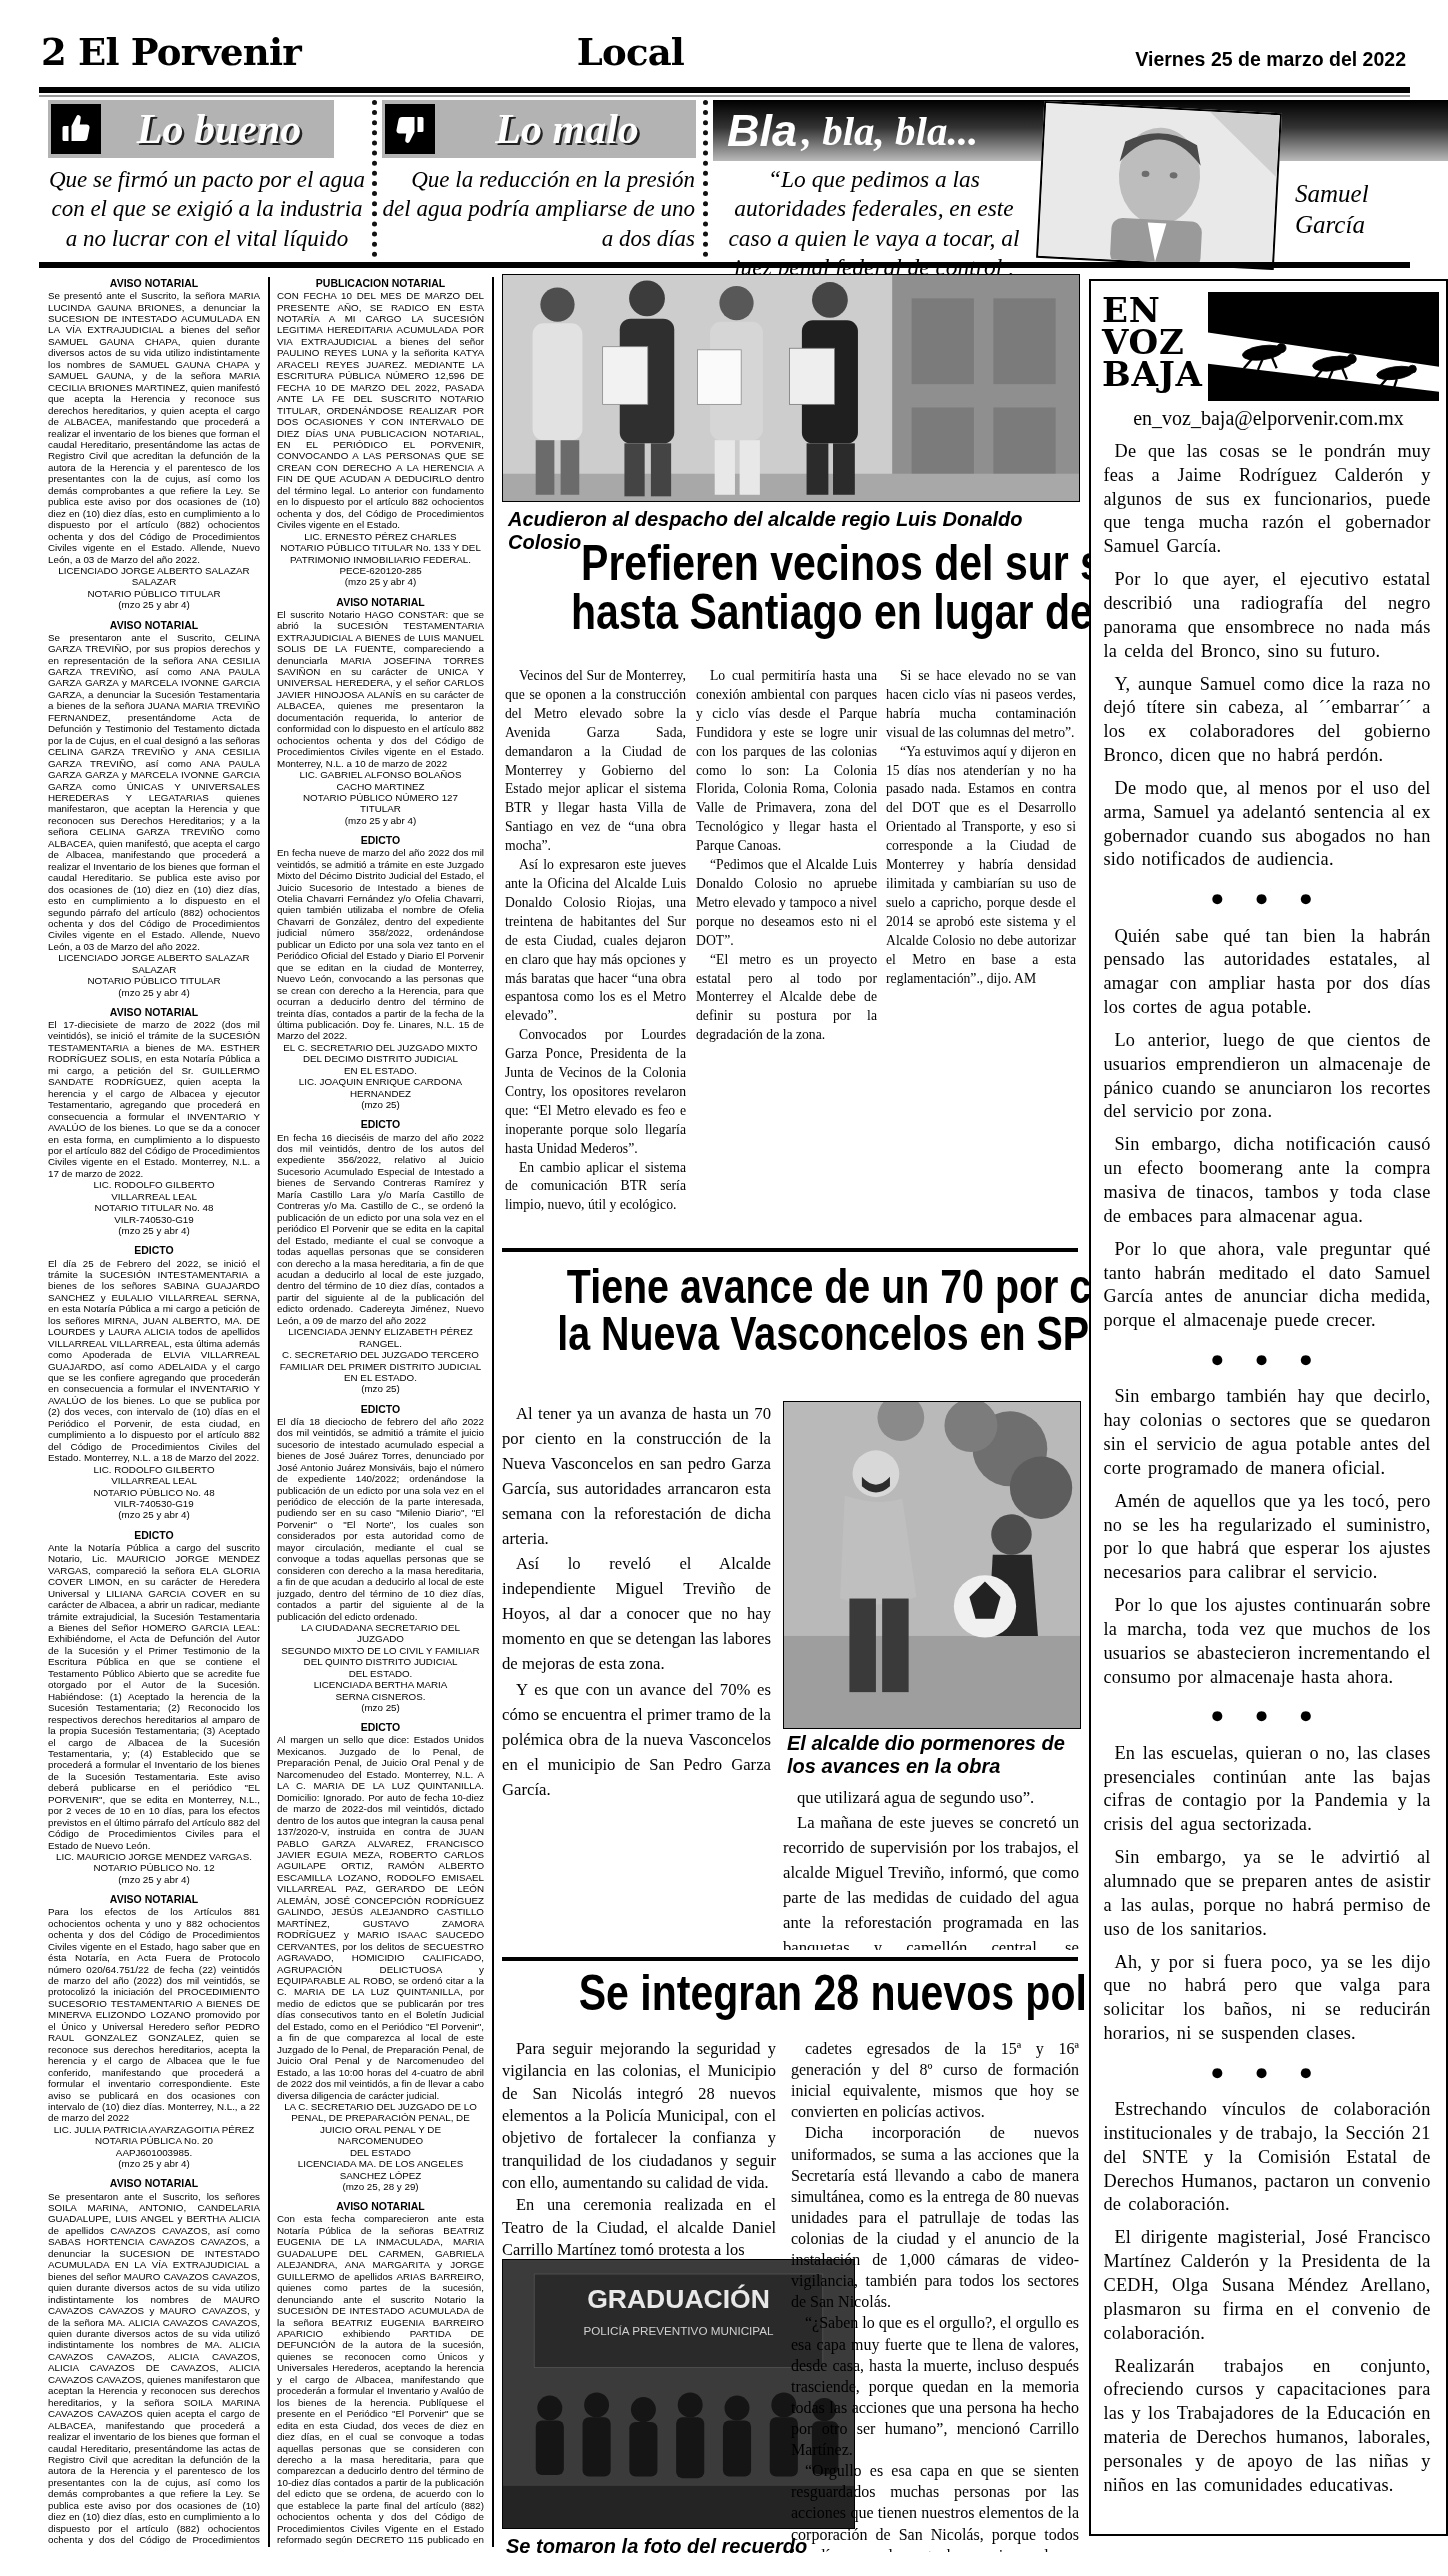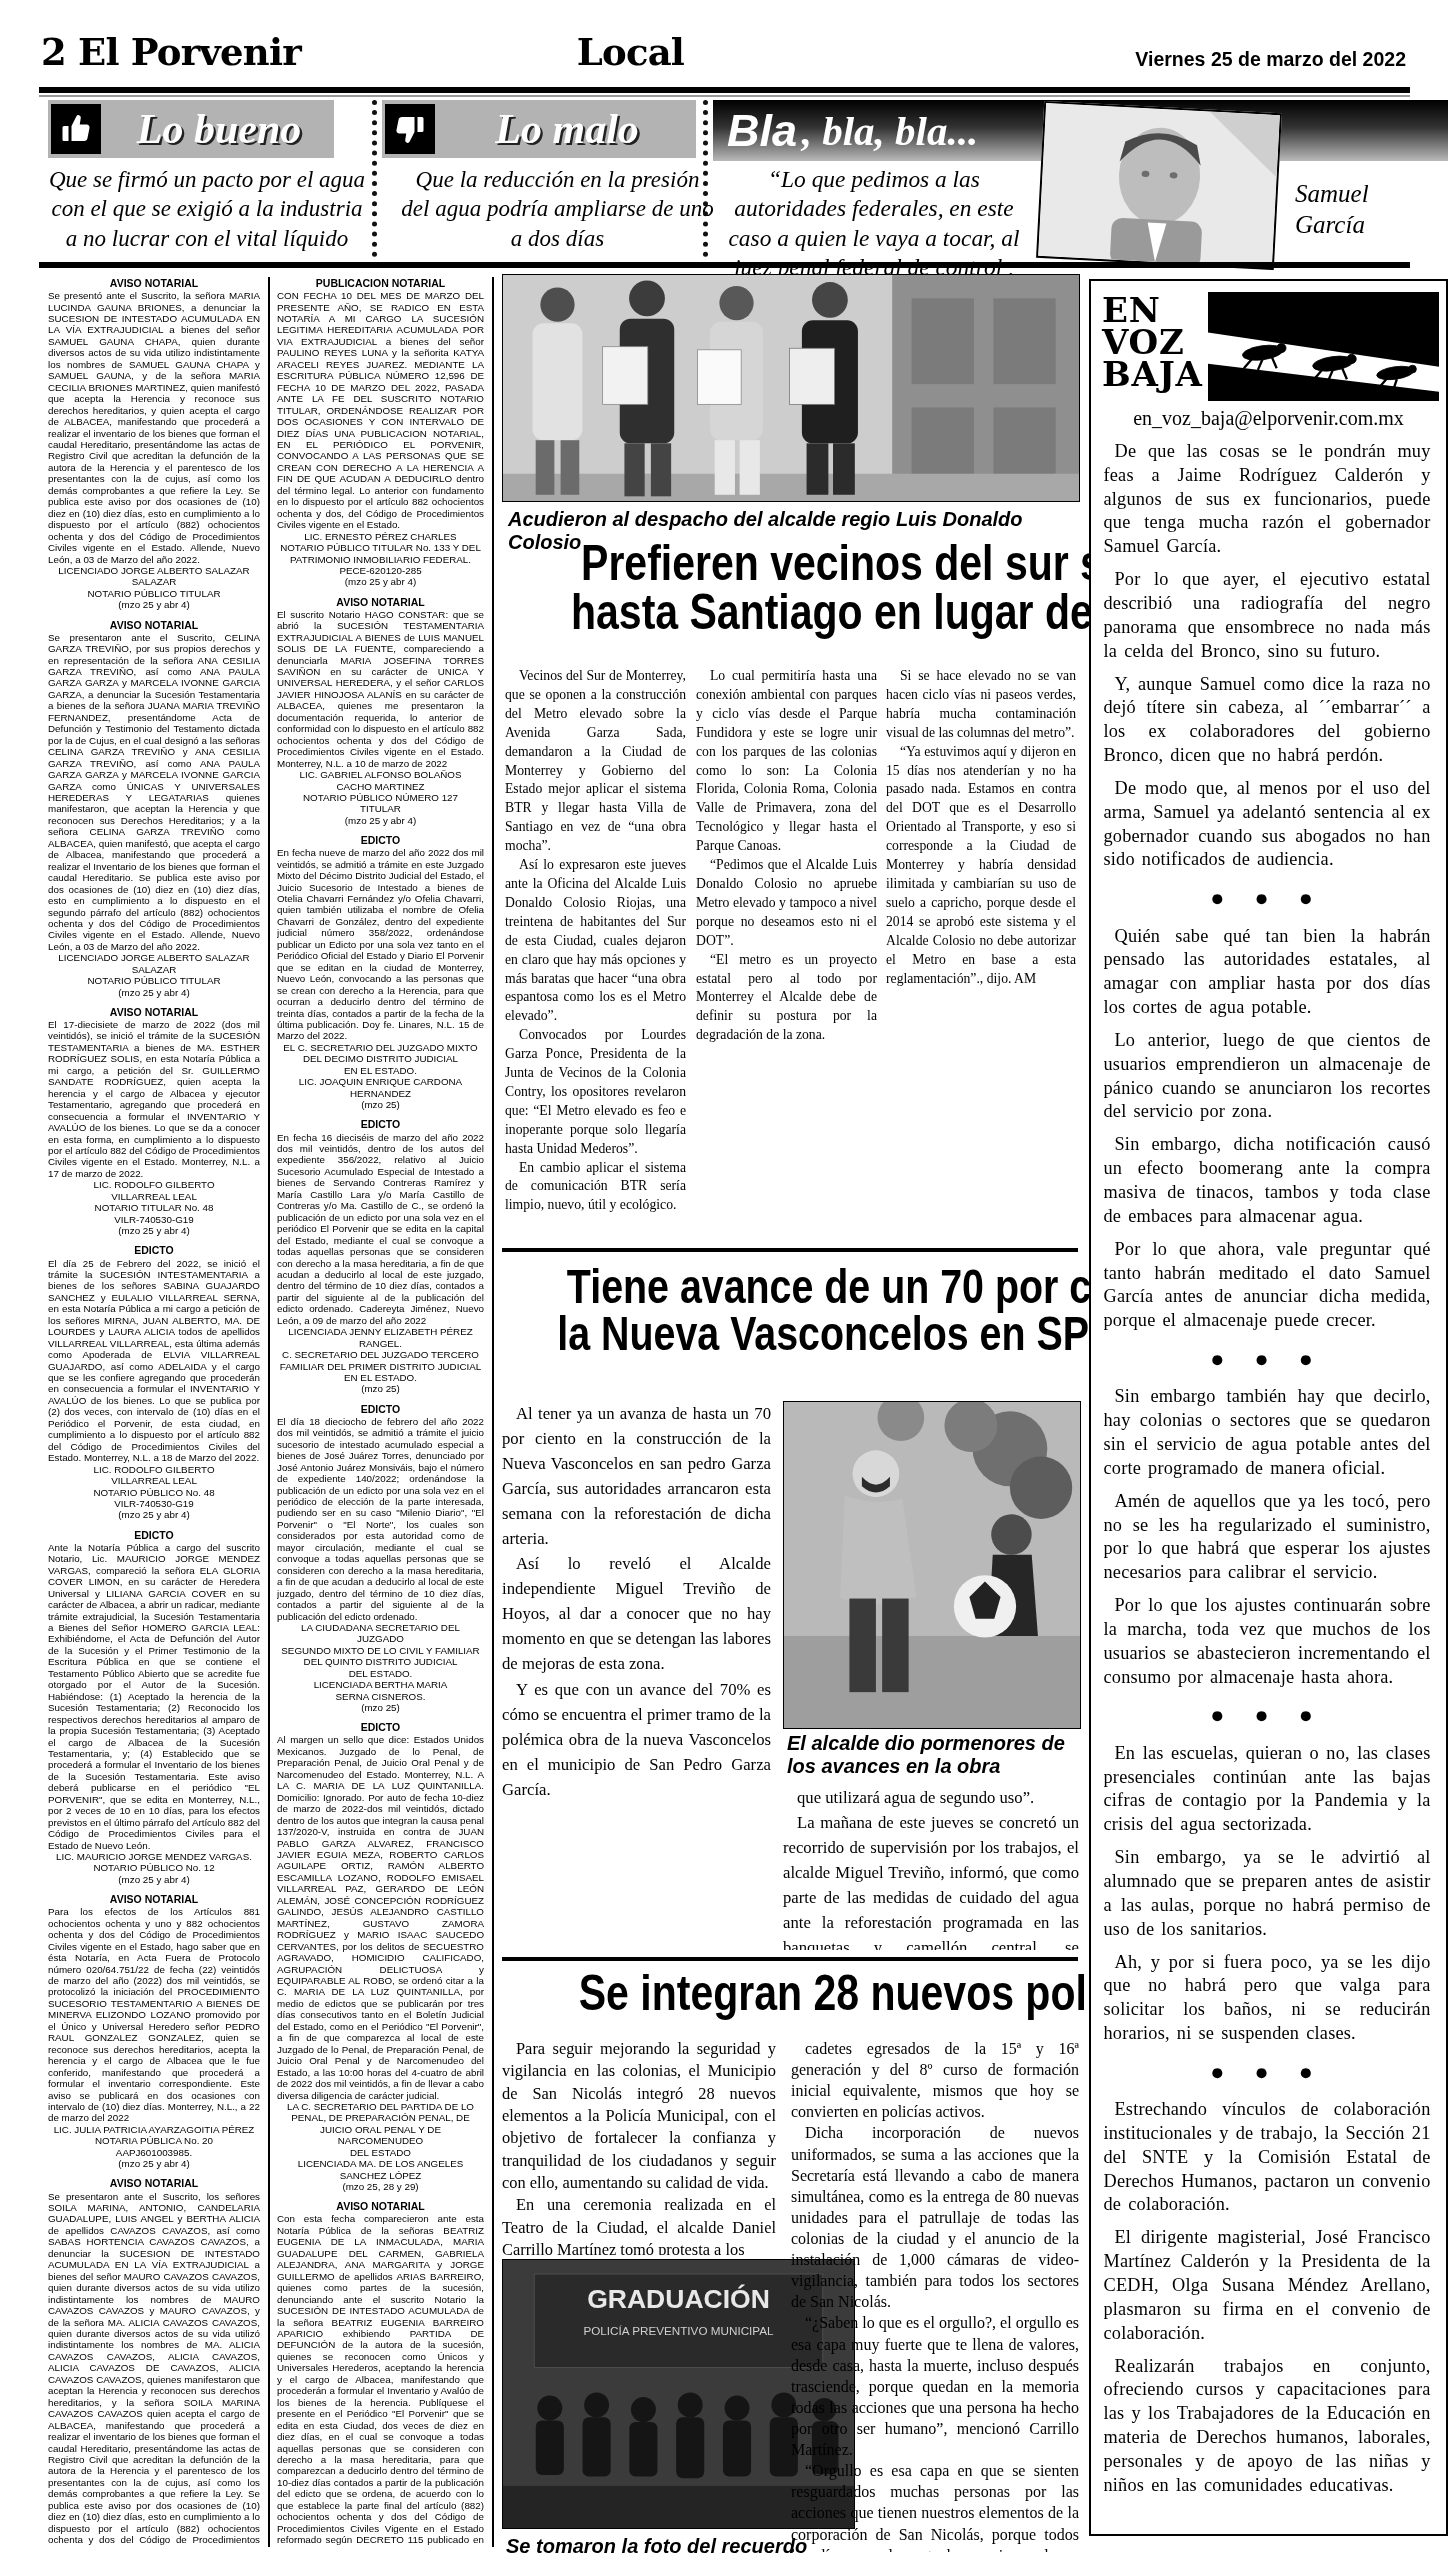--- a/index.html
+++ b/index.html
@@ -77,21 +77,21 @@
   <div class="abs vdots" style="left:372px;top:100px;height:157px;"></div>
 
   <div class="abs ban-bar" style="left:382px;top:100px;width:314px;height:58px;">
     <div class="ban-sq">
       <svg width="36" height="36" viewBox="0 0 24 24" style="transform:rotate(180deg)">
           <path fill="#fff" d="M4 10h3v10H4a1 1 0 0 1-1-1v-8a1 1 0 0 1 1-1zm5 10V10l3.2-6.4a1.6 1.6 0 0 1 3 .9L14.5 9H19a2 2 0 0 1 2 2.4l-1.3 6.4A2.5 2.5 0 0 1 17.2 20H9z"></path>
         </svg>
     </div>
     <div class="ban-label">Lo malo</div>
   </div>
-  <div class="abs ban-text" style="left:400px;top:165px;width:315px;">Que la reducción en la presión del agua podría ampliarse de uno a dos días</div>
+  <div class="abs ban-text" style="left:380px;top:165px;width:315px;text-align:right;">Que la reducción en la presión del agua podría ampliarse de uno a dos días</div>
 
   <div class="abs vdots" style="left:703px;top:100px;height:157px;"></div>
 
   <div class="abs" id="bla-bar" style="left:713px;top:100px;width:735px;height:61px;">
     <span class="b1">Bla</span>
     <span class="b2">, bla, bla...</span>
   </div>
   <div class="abs" id="bla-quote" style="left:718px;top:165px;width:312px;">“Lo que pedimos a las autoridades federales, en este caso a quien le vaya a tocar, al  juez penal federal de control , que todo sea apegado a derecho”</div>
   <div class="abs" id="samuel-photo" style="left:1040px;top:107px;width:234px;height:153px;">
     <svg width="100%" height="100%" viewBox="0 0 300 196" preserveAspectRatio="none">
@@ -235,21 +235,21 @@
           <div>DEL ESTADO.</div>
           <div>LICENCIADA BERTHA MARIA</div>
           <div>SERNA CISNEROS.</div>
           <div>(mzo 25)</div>
         </div>
       </div>
       <div class="lblock">
         <div class="lhead">EDICTO</div>
         <div class="lbody">Al margen un sello que dice: Estados Unidos Mexicanos. Juzgado de lo Penal, de Preparación Penal, de Juicio Oral Penal y de Narcomenudeo del Estado. Monterrey, N.L. A LA C. MARIA DE LA LUZ QUINTANILLA. Domicilio: Ignorado. Por auto de fecha 10-diez de marzo de 2022-dos mil veintidós, dictado dentro de los autos que integran la causa penal 137/2020-V, instruida en contra de JUAN PABLO GARZA ALVAREZ, FRANCISCO JAVIER EGUIA MEZA, ROBERTO CARLOS AGUILAPE ORTIZ, RAMÓN ALBERTO ESCAMILLA LOZANO, RODOLFO EMISAEL VILLARREAL PAZ, GERARDO DE LEÓN ALEMÁN, JOSÉ CONCEPCIÓN RODRÍGUEZ GALINDO, JESÚS ALEJANDRO CASTILLO MARTÍNEZ, GUSTAVO ZAMORA RODRÍGUEZ y MARIO ISAAC SAUCEDO CERVANTES, por los delitos de SECUESTRO AGRAVADO, HOMICIDIO CALIFICADO, AGRUPACIÓN DELICTUOSA y EQUIPARABLE AL ROBO, se ordenó citar a la C. MARIA DE LA LUZ QUINTANILLA, por medio de edictos que se publicarán por tres días consecutivos tanto en el Boletín Judicial del Estado, como en el Periódico "El Porvenir", a fin de que comparezca al local de este Juzgado de lo Penal, de Preparación Penal, de Juicio Oral Penal y de Narcomenudeo del Estado, a las 10:00 horas del 4-cuatro de abril de 2022 dos mil veintidós, a fin de llevar a cabo diversa diligencia de carácter judicial.</div>
         <div class="lsig">
-          <div>LA C. SECRETARIO DEL PARTIDA DE LO</div>
+          <div>LA C. SECRETARIO DEL JUZGADO DE LO</div>
           <div>PENAL, DE PREPARACIÓN PENAL, DE</div>
           <div>JUICIO ORAL PENAL Y DE NARCOMENUDEO</div>
           <div>DEL ESTADO</div>
           <div>LICENCIADA MA. DE LOS ANGELES</div>
           <div>SANCHEZ LÓPEZ</div>
           <div>(mzo 25, 28 y 29)</div>
         </div>
       </div>
       <div class="lblock">
         <div class="lhead">AVISO NOTARIAL</div>

